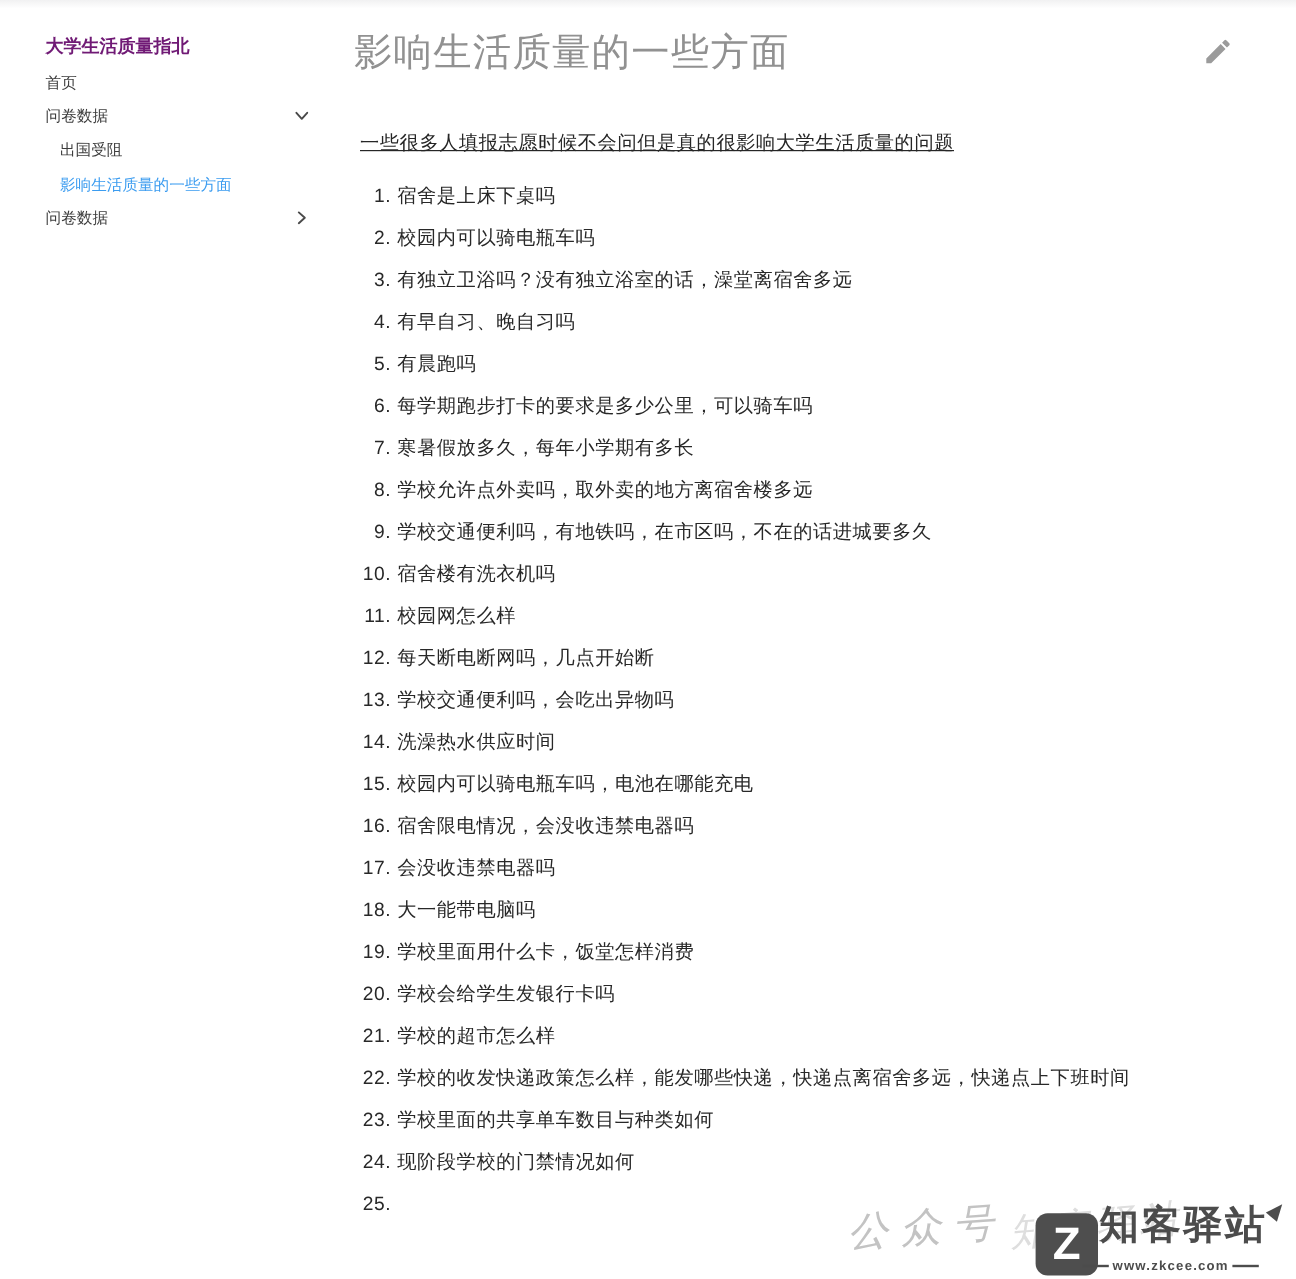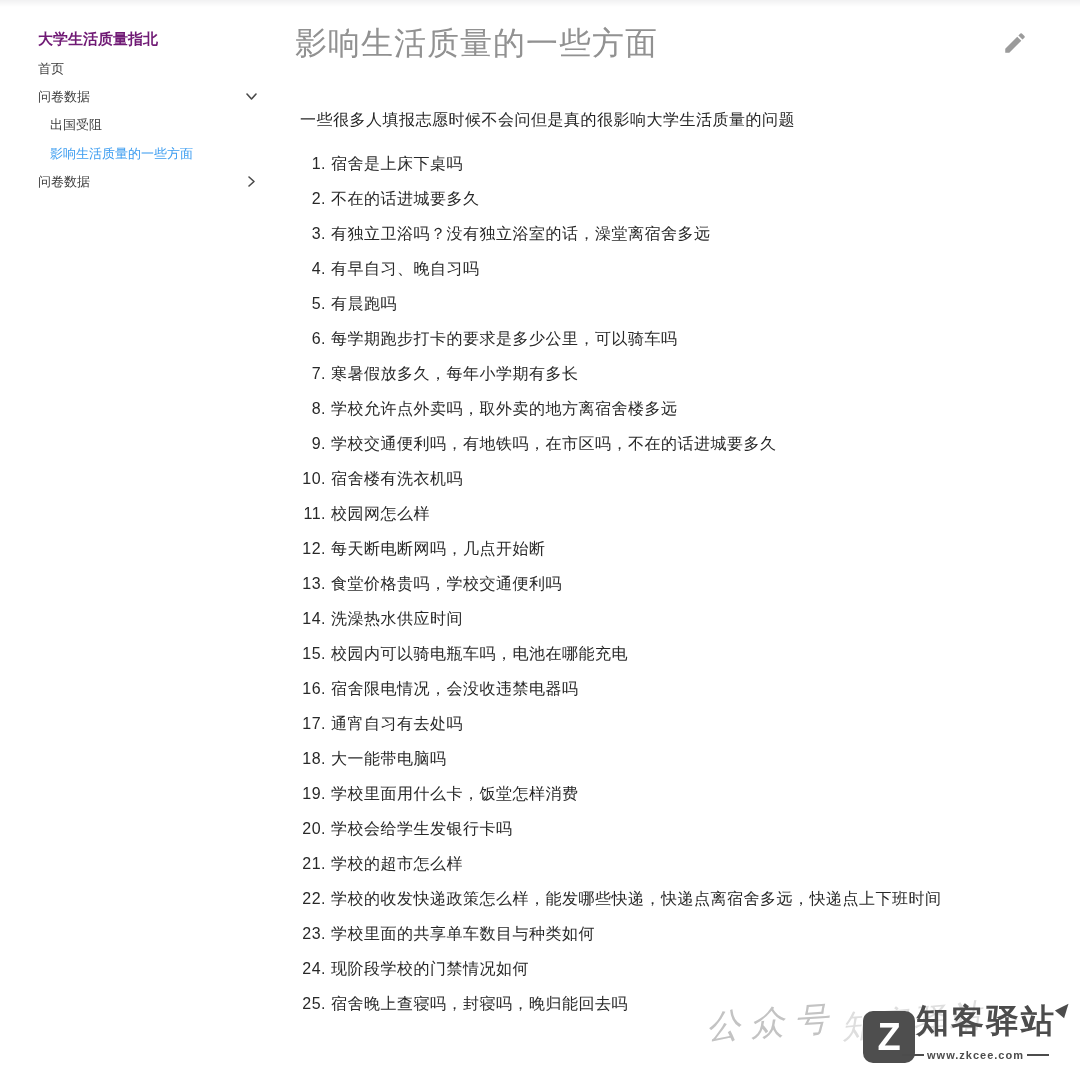--- a/index.html
+++ b/index.html
@@ -39,21 +39,21 @@
     margin-top: 24px;
     font-size: 32px; font-weight: 400; color: #919191;
     letter-spacing: 1px; line-height: 38px;
   }
   .edit-btn {
     position: absolute; right: 52px; top: 30px; width: 26px; height: 26px;
     cursor: pointer; background: none; border: none; padding: 0;
   }
   .intro {
     margin: 48px 0 0 5px;
-    font-size: 16px; letter-spacing: 0.5px; color: #262626; line-height: 20px;
+    font-size: 16px; letter-spacing: 0.5px; color: #262626; line-height: 20px; text-decoration: underline;
   }
   ol.questions {
     margin: 20px 0 0 5px;
     padding-left: 31px;
     list-style: decimal;
   }
   ol.questions li {
     font-size: 16px; letter-spacing: 0.5px; color: #282828;
     line-height: 27px; margin: 8px 0;
   }
@@ -146,45 +146,44 @@
   </div>
 </nav>
 
 <main class="main">
   <h1 class="page-title">影响生活质量的一些方面</h1>
 
   <p class="intro">一些很多人填报志愿时候不会问但是真的很影响大学生活质量的问题</p>
 
   <ol class="questions">
     <li>宿舍是上床下桌吗</li>
-    <li>不在的话进城要多久</li>
+    <li>校园内可以骑电瓶车吗</li>
     <li>有独立卫浴吗？没有独立浴室的话，澡堂离宿舍多远</li>
     <li>有早自习、晚自习吗</li>
     <li>有晨跑吗</li>
     <li>每学期跑步打卡的要求是多少公里，可以骑车吗</li>
     <li>寒暑假放多久，每年小学期有多长</li>
     <li>学校允许点外卖吗，取外卖的地方离宿舍楼多远</li>
     <li>学校交通便利吗，有地铁吗，在市区吗，不在的话进城要多久</li>
     <li>宿舍楼有洗衣机吗</li>
     <li>校园网怎么样</li>
     <li>每天断电断网吗，几点开始断</li>
-    <li>食堂价格贵吗，学校交通便利吗</li>
+    <li>学校交通便利吗，会吃出异物吗</li>
     <li>洗澡热水供应时间</li>
     <li>校园内可以骑电瓶车吗，电池在哪能充电</li>
     <li>宿舍限电情况，会没收违禁电器吗</li>
-    <li>通宵自习有去处吗</li>
+    <li>会没收违禁电器吗</li>
     <li>大一能带电脑吗</li>
     <li>学校里面用什么卡，饭堂怎样消费</li>
     <li>学校会给学生发银行卡吗</li>
     <li>学校的超市怎么样</li>
     <li>学校的收发快递政策怎么样，能发哪些快递，快递点离宿舍多远，快递点上下班时间</li>
     <li>学校里面的共享单车数目与种类如何</li>
     <li>现阶段学校的门禁情况如何</li>
     <li>
-      <span>宿舍晚上查寝吗，封寝吗，晚归能回去吗</span>
     </li>
   </ol>
 </main>
 
 <button class="edit-btn" title="">
   <svg width="26" height="26" viewBox="0 0 24 24">
     <path fill="#9b9b9b" d="M3 17.25V21h3.75L17.81 9.94l-3.75-3.75L3 17.25zM20.71 7.04c.39-.39.39-1.02 0-1.41l-2.34-2.34a.9959.9959 0 0 0-1.41 0l-1.83 1.83 3.75 3.75 1.83-1.83z"></path>
   </svg>
 </button>
 

